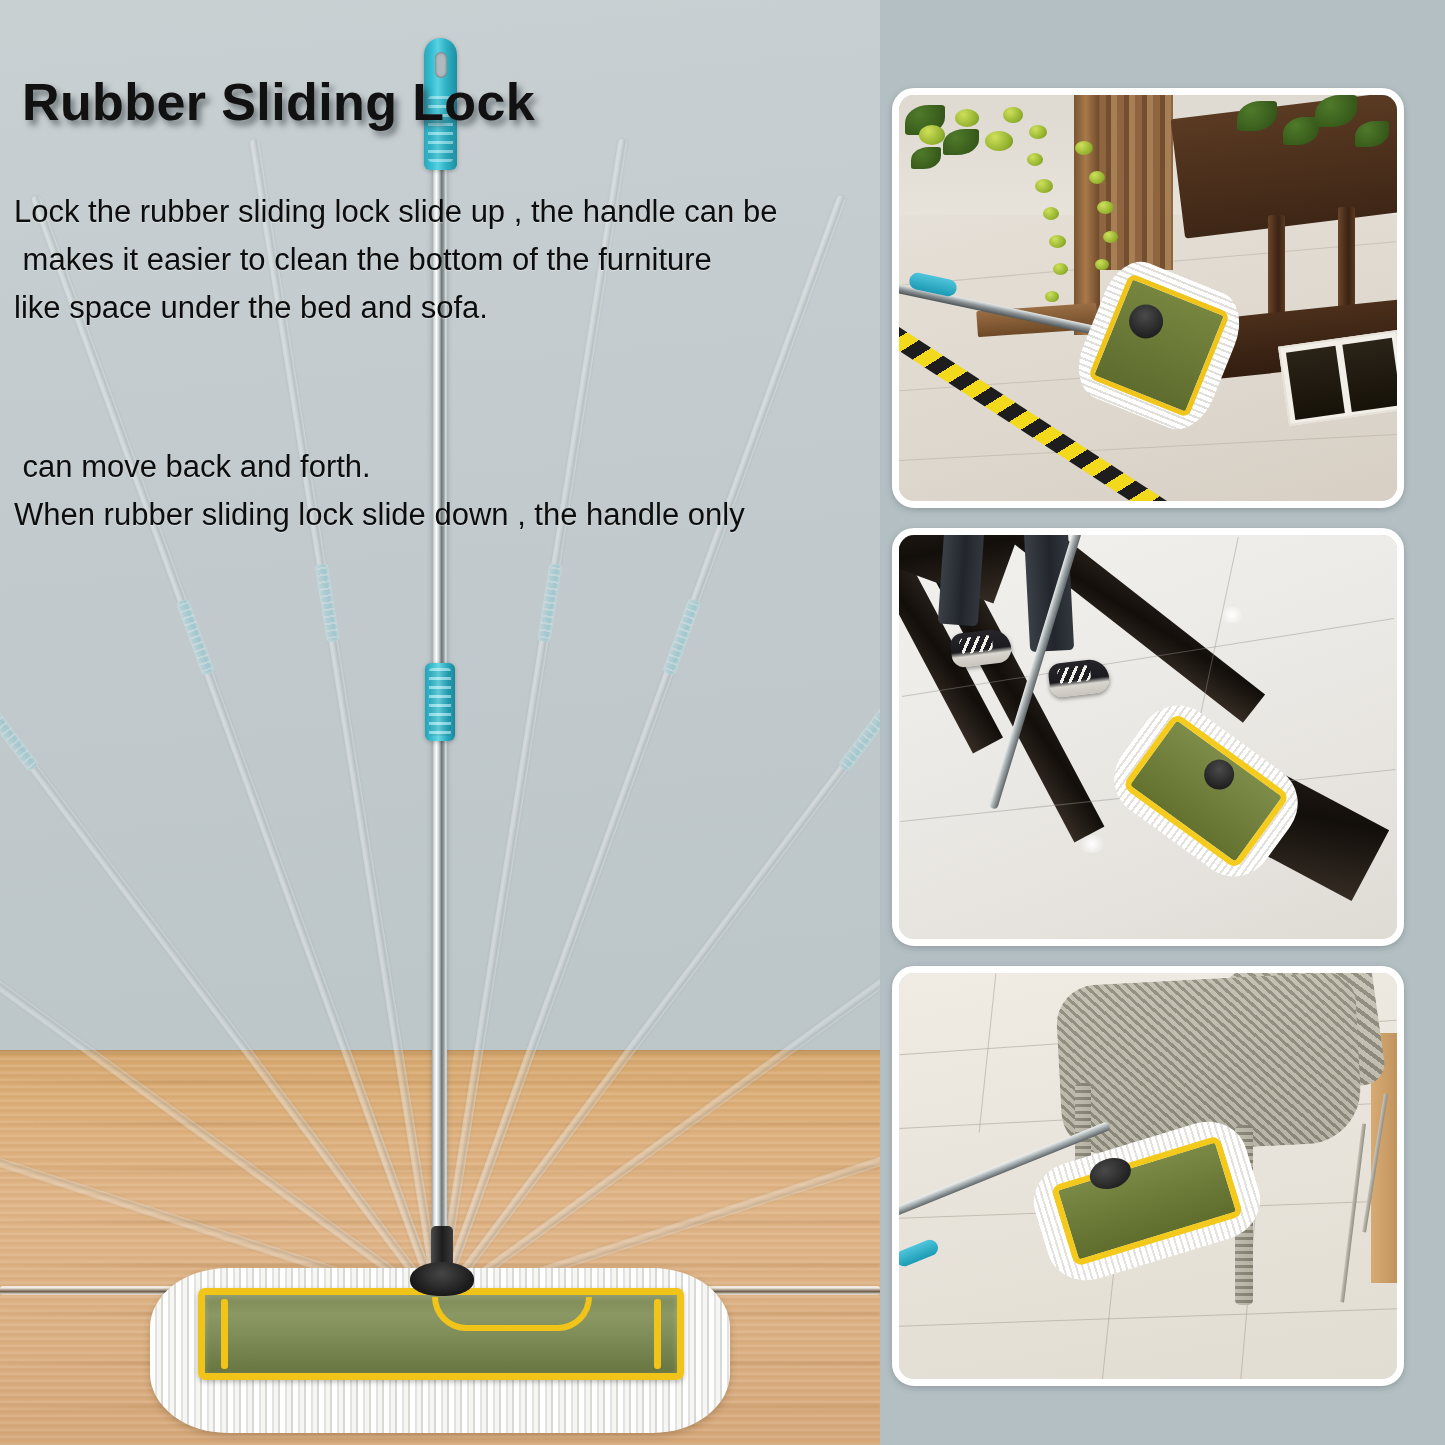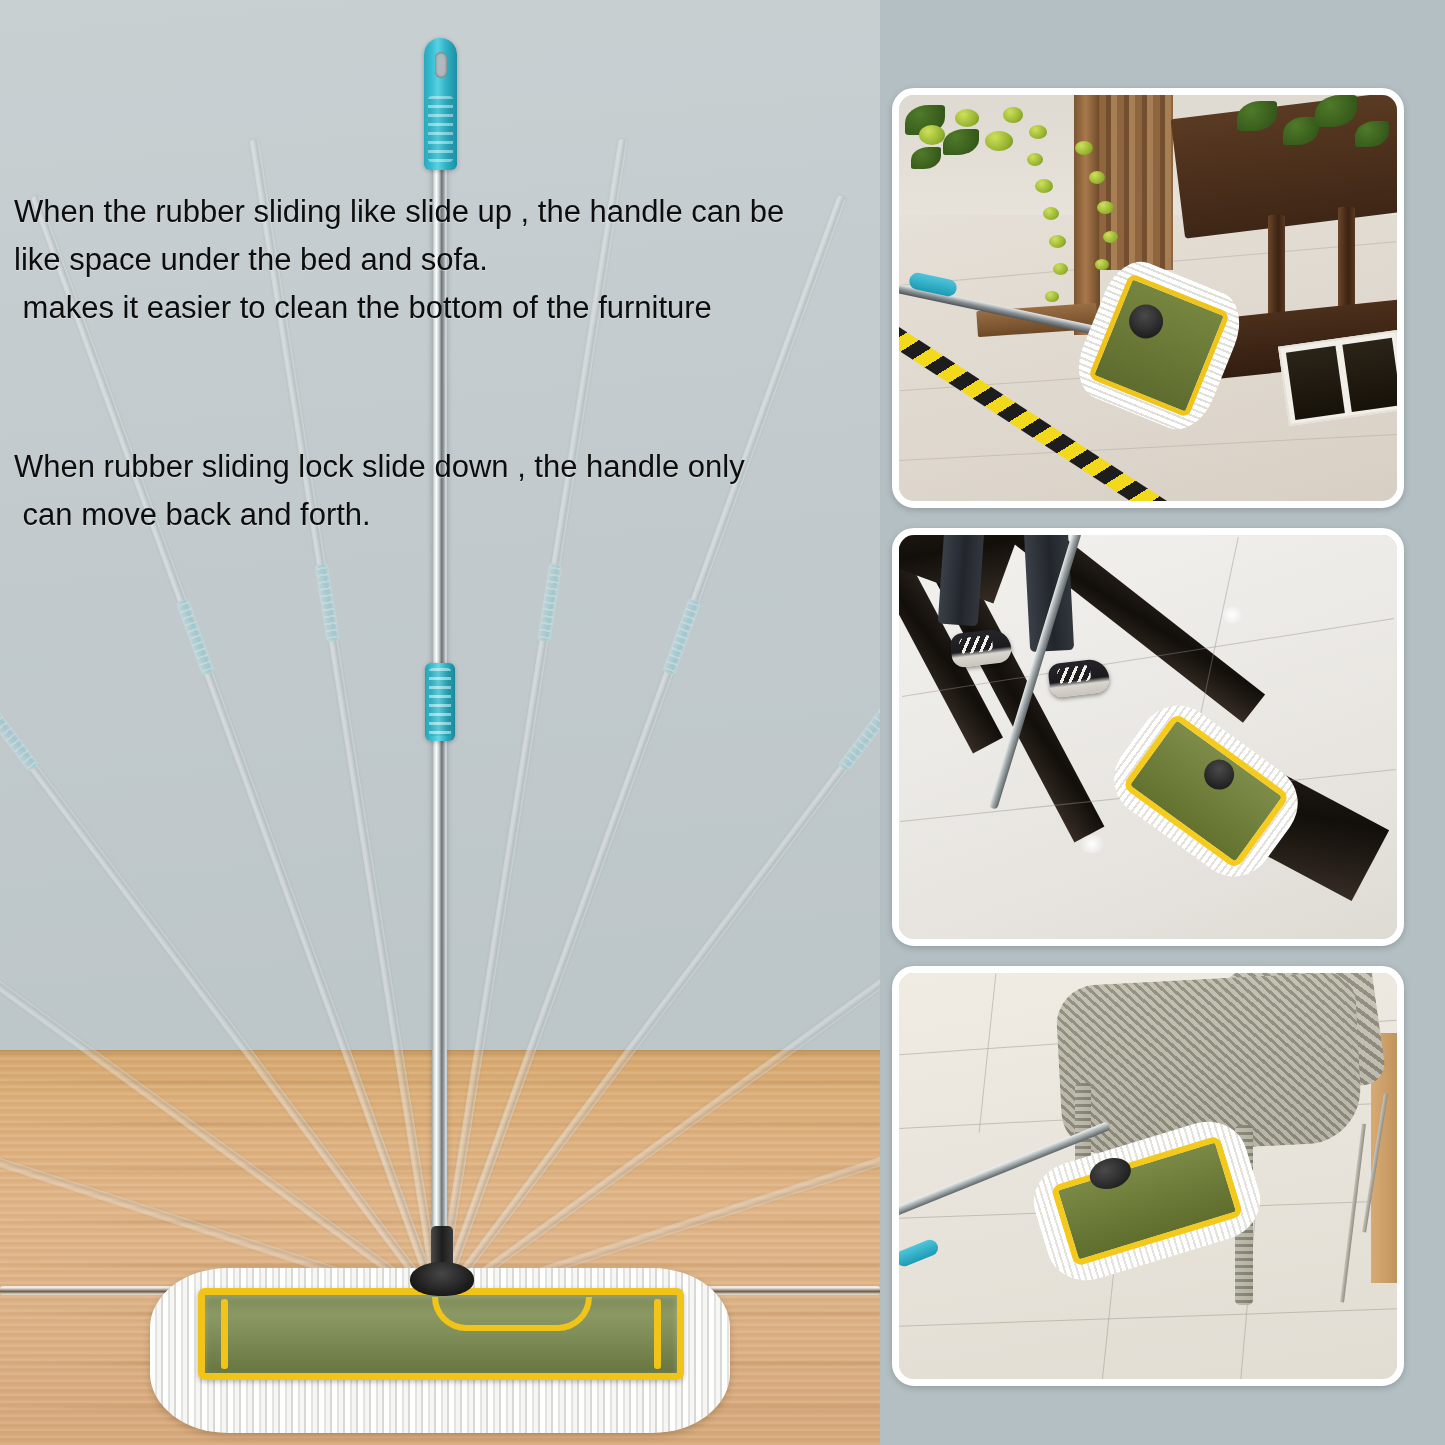--- a/index.html
+++ b/index.html
@@ -478,30 +478,31 @@
     </div>
     <div id="mop-head">
       <div id="mop-fringe"></div>
       <div id="mop-pad">
         <div class="stripe-l"></div>
         <div class="stripe-r"></div>
         <div class="pocket"></div>
       </div>
     </div>
 
+    <div id="title">Rubber Sliding Lock</div>
 
     <div class="para" id="para1">
-      <span class="ln">When the rubber sliding like slide up , the handle can be</span>
+      <span class="ln">Lock the rubber sliding lock slide up , the handle can be</span>
+      <span class="ln"> makes it easier to clean the bottom of the furniture</span>
       <span class="ln">like space under the bed and sofa.</span>
-      <span class="ln"> makes it easier to clean the bottom of the furniture</span>
     </div>
 
     <div class="para" id="para2">
+      <span class="ln"> can move back and forth.</span>
       <span class="ln">When rubber sliding lock slide down , the handle only</span>
-      <span class="ln"> can move back and forth.</span>
     </div>
   </div>
 
   <div id="right-panel">
 
     <div class="photo" id="photo1">
       <div class="pic">
         <div class="p1-floor"></div>
         <div class="p1-wall"></div>
         <div class="p1-tile" style="left:0;top:168px;width:100%;transform:rotate(-5deg)"></div>

